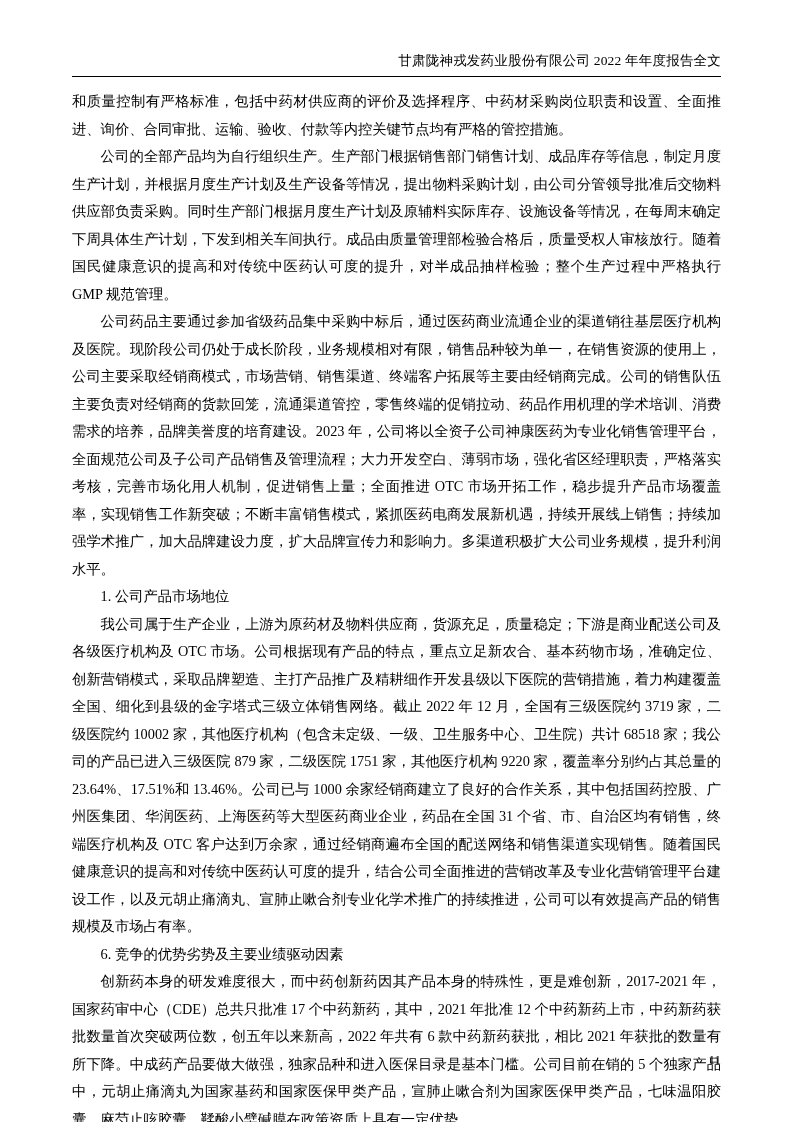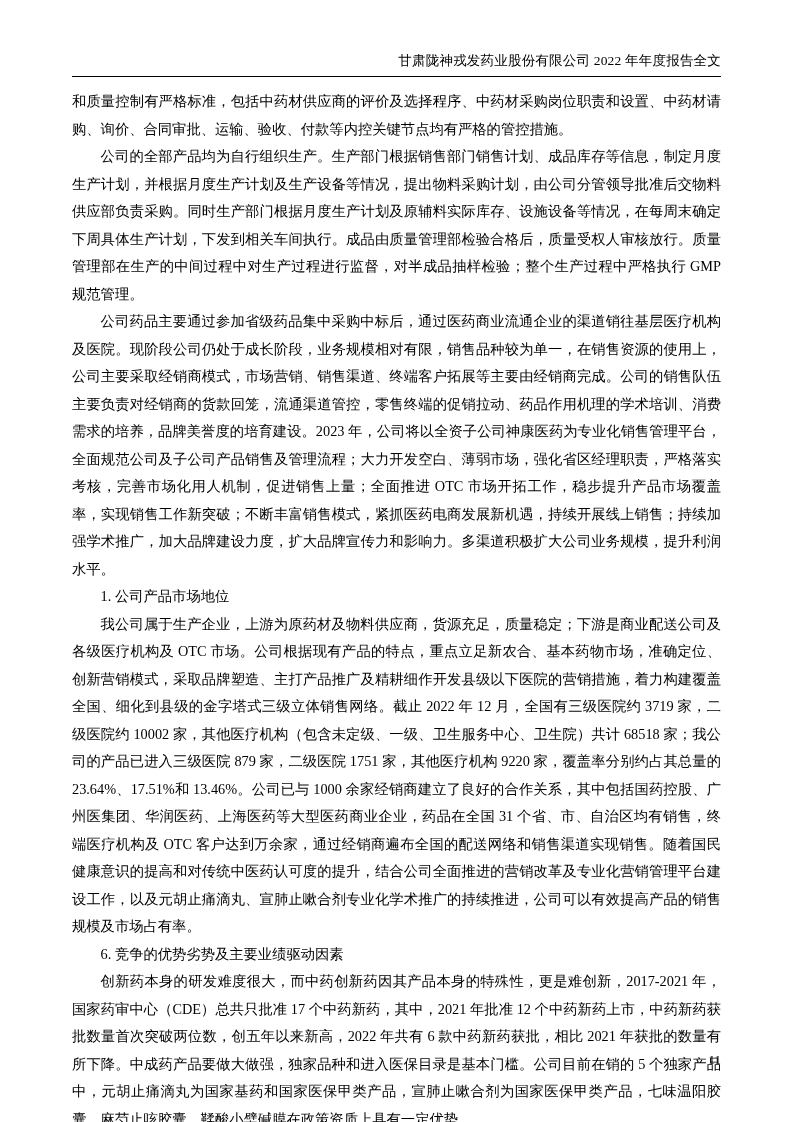--- a/index.html
+++ b/index.html
@@ -70,22 +70,22 @@
 </style>
 </head>
 <body>
 
 <div class="page">
 
   <div class="header">甘肃陇神戎发药业股份有限公司 2022 年年度报告全文</div>
   <div class="header-rule"></div>
 
   <div class="content">
-    <p class="noindent">和质量控制有严格标准，包括中药材供应商的评价及选择程序、中药材采购岗位职责和设置、中药材请购、询价、合同审批、运输、验收、付款等内控关键节点均有严格的管控措施。</p>
-    <p>公司的全部产品均为自行组织生产。生产部门根据销售部门销售计划、成品库存等信息，制定月度生产计划，并根据月度生产计划及生产设备等情况，提出物料采购计划，由公司分管领导批准后交物料供应部负责采购。同时生产部门根据月度生产计划及原辅料实际库存、设施设备等情况，在每周末确定下周具体生产计划，下发到相关车间执行。成品由质量管理部检验合格后，质量受权人审核放行。质量管理部在生产的中间过程中对生产过程进行监督，对半成品抽样检验；整个生产过程中严格执行 GMP 规范管理。</p>
+    <p class="noindent">和质量控制有严格标准，包括中药材供应商的评价及选择程序、中药材采购岗位职责和设置、全面推进、询价、合同审批、运输、验收、付款等内控关键节点均有严格的管控措施。</p>
+    <p>公司的全部产品均为自行组织生产。生产部门根据销售部门销售计划、成品库存等信息，制定月度生产计划，并根据月度生产计划及生产设备等情况，提出物料采购计划，由公司分管领导批准后交物料供应部负责采购。同时生产部门根据月度生产计划及原辅料实际库存、设施设备等情况，在每周末确定下周具体生产计划，下发到相关车间执行。成品由质量管理部检验合格后，质量受权人审核放行。随着国民健康意识的提高和对传统中医药认可度的提升，对半成品抽样检验；整个生产过程中严格执行 GMP 规范管理。</p>
     <p>公司药品主要通过参加省级药品集中采购中标后，通过医药商业流通企业的渠道销往基层医疗机构及医院。现阶段公司仍处于成长阶段，业务规模相对有限，销售品种较为单一，在销售资源的使用上，公司主要采取经销商模式，市场营销、销售渠道、终端客户拓展等主要由经销商完成。公司的销售队伍主要负责对经销商的货款回笼，流通渠道管控，零售终端的促销拉动、药品作用机理的学术培训、消费需求的培养，品牌美誉度的培育建设。2023 年，公司将以全资子公司神康医药为专业化销售管理平台，全面规范公司及子公司产品销售及管理流程；大力开发空白、薄弱市场，强化省区经理职责，严格落实考核，完善市场化用人机制，促进销售上量；全面推进 OTC 市场开拓工作，稳步提升产品市场覆盖率，实现销售工作新突破；不断丰富销售模式，紧抓医药电商发展新机遇，持续开展线上销售；持续加强学术推广，加大品牌建设力度，扩大品牌宣传力和影响力。多渠道积极扩大公司业务规模，提升利润水平。</p>
     <p class="heading">1. 公司产品市场地位</p>
     <p>我公司属于生产企业，上游为原药材及物料供应商，货源充足，质量稳定；下游是商业配送公司及各级医疗机构及 OTC 市场。公司根据现有产品的特点，重点立足新农合、基本药物市场，准确定位、创新营销模式，采取品牌塑造、主打产品推广及精耕细作开发县级以下医院的营销措施，着力构建覆盖全国、细化到县级的金字塔式三级立体销售网络。截止 2022 年 12 月，全国有三级医院约 3719 家，二级医院约 10002 家，其他医疗机构（包含未定级、一级、卫生服务中心、卫生院）共计 68518 家；我公司的产品已进入三级医院 879 家，二级医院 1751 家，其他医疗机构 9220 家，覆盖率分别约占其总量的 23.64%、17.51%和 13.46%。公司已与 1000 余家经销商建立了良好的合作关系，其中包括国药控股、广州医集团、华润医药、上海医药等大型医药商业企业，药品在全国 31 个省、市、自治区均有销售，终端医疗机构及 OTC 客户达到万余家，通过经销商遍布全国的配送网络和销售渠道实现销售。随着国民健康意识的提高和对传统中医药认可度的提升，结合公司全面推进的营销改革及专业化营销管理平台建设工作，以及元胡止痛滴丸、宣肺止嗽合剂专业化学术推广的持续推进，公司可以有效提高产品的销售规模及市场占有率。</p>
     <p class="heading">6. 竞争的优势劣势及主要业绩驱动因素</p>
     <p>创新药本身的研发难度很大，而中药创新药因其产品本身的特殊性，更是难创新，2017-2021 年，国家药审中心（CDE）总共只批准 17 个中药新药，其中，2021 年批准 12 个中药新药上市，中药新药获批数量首次突破两位数，创五年以来新高，2022 年共有 6 款中药新药获批，相比 2021 年获批的数量有所下降。中成药产品要做大做强，独家品种和进入医保目录是基本门槛。公司目前在销的 5 个独家产品中，元胡止痛滴丸为国家基药和国家医保甲类产品，宣肺止嗽合剂为国家医保甲类产品，七味温阳胶囊、麻芍止咳胶囊、鞣酸小檗碱膜在政策资质上具有一定优势。</p>
 
   </div>
 
   <div class="pagenum">11</div>
 

